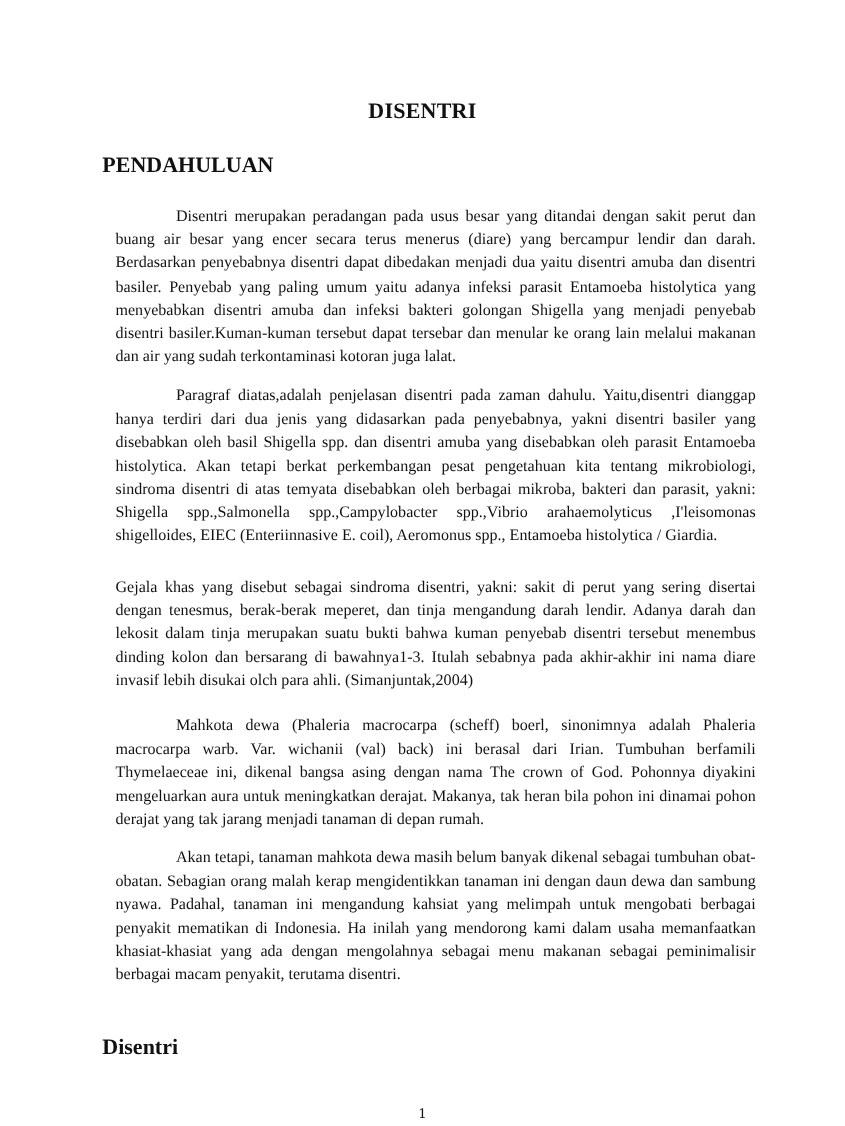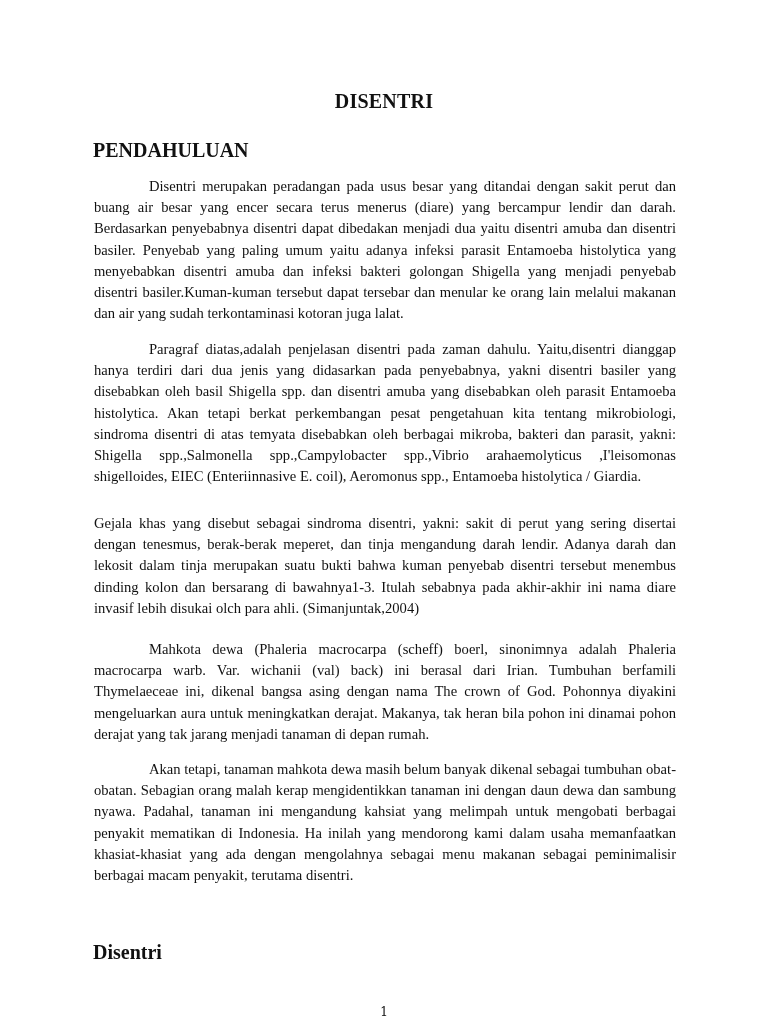--- a/index.html
+++ b/index.html
@@ -40,21 +40,21 @@
       font-size: 20px;
       margin: 0;
     }
     .para {
       position: absolute;
       left: 93px;
       width: 582px;
       font-size: 14.6px;
       line-height: 21.2px;
       text-align: justify;
-      margin: 1px;
+      margin: 12px;
     }
     .para.indent { text-indent: 55px; }
     .page-number {
       position: absolute;
       top: 1005px;
       left: 0;
       width: 768px;
       text-align: center;
       font-size: 12px;
       font-family: "DejaVu Serif", serif;

